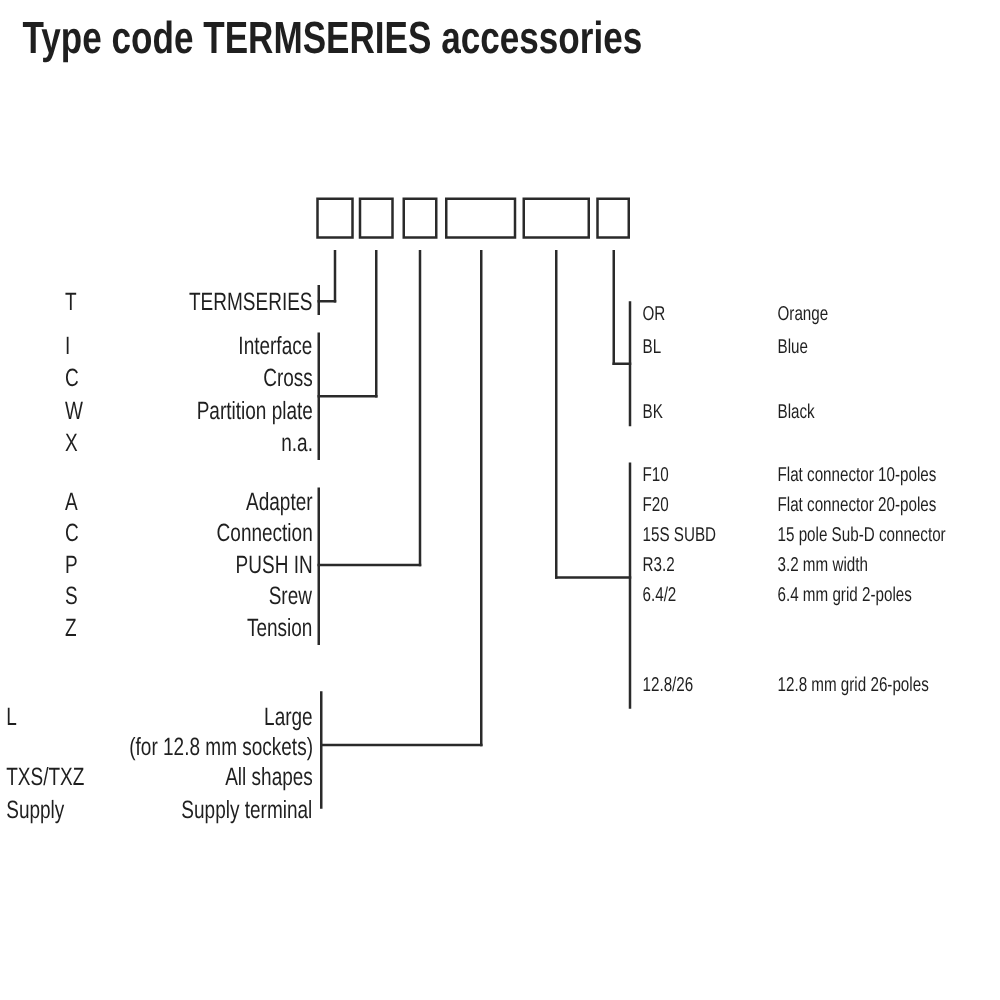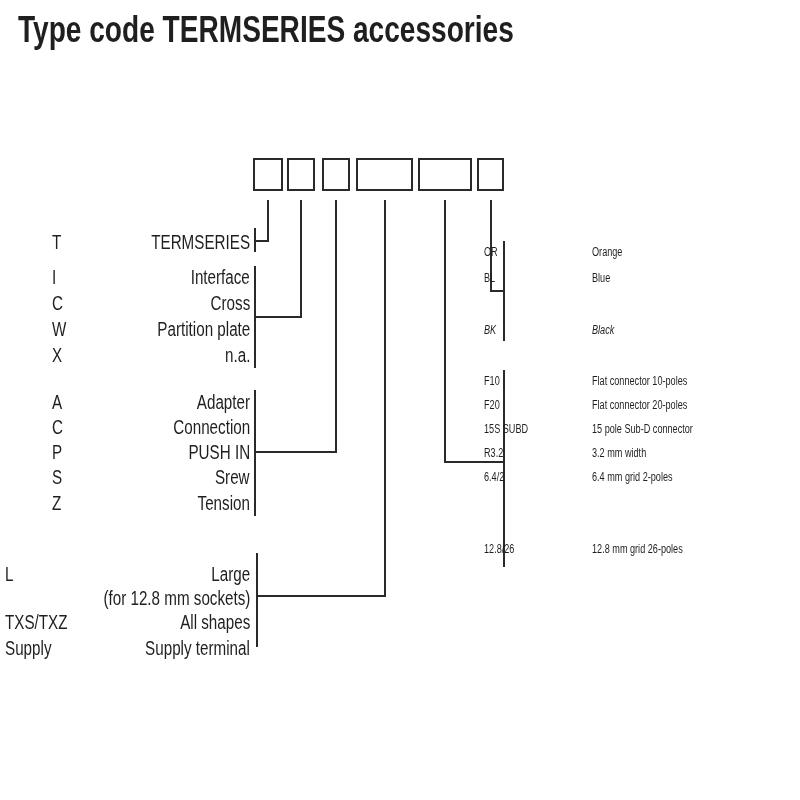--- a/index.html
+++ b/index.html
@@ -18,21 +18,21 @@
     transform:scaleX(0.78);transform-origin:0 50%;
   }
   .tbox{
     position:absolute;top:158px;height:33px;
     border:2px solid #2a2a2a;background:#ffffff;box-sizing:border-box;
   }
   .vline,.hline{position:absolute;background:#2a2a2a;}
   .vline{width:2px;}
   .hline{height:2px;}
   .lrow{position:absolute;left:0;width:250px;height:20px;line-height:20px;font-size:20px;}
-  .rrow{position:absolute;left:484px;width:286px;height:20px;line-height:20px;font-size:12px;}
+  .rrow{position:absolute;left:514px;width:286px;height:20px;line-height:20px;font-size:16px;}
   .code{
     position:absolute;left:52px;top:0;white-space:pre;
     transform:scaleX(0.76);transform-origin:0 50%;
   }
   .code--edge{left:5px;}
   .lbl{
     position:absolute;right:0;top:0;white-space:pre;
     transform:scaleX(0.76);transform-origin:100% 50%;
   }
   .rcode{
@@ -144,21 +144,21 @@
   </div>
 
   <div class="rrow" style="top:242px;">
     <span class="rcode">OR</span>
     <span class="rlbl">Orange</span>
   </div>
   <div class="rrow" style="top:268px;">
     <span class="rcode">BL</span>
     <span class="rlbl">Blue</span>
   </div>
-  <div class="rrow" style="top:320px;font-style:italic;">
+  <div class="rrow" style="top:320px;">
     <span class="rcode">BK</span>
     <span class="rlbl">Black</span>
   </div>
 
   <div class="rrow" style="top:371px;">
     <span class="rcode">F10</span>
     <span class="rlbl">Flat connector 10-poles</span>
   </div>
   <div class="rrow" style="top:395px;text-align:right;">
     <span class="rcode">F20</span>

